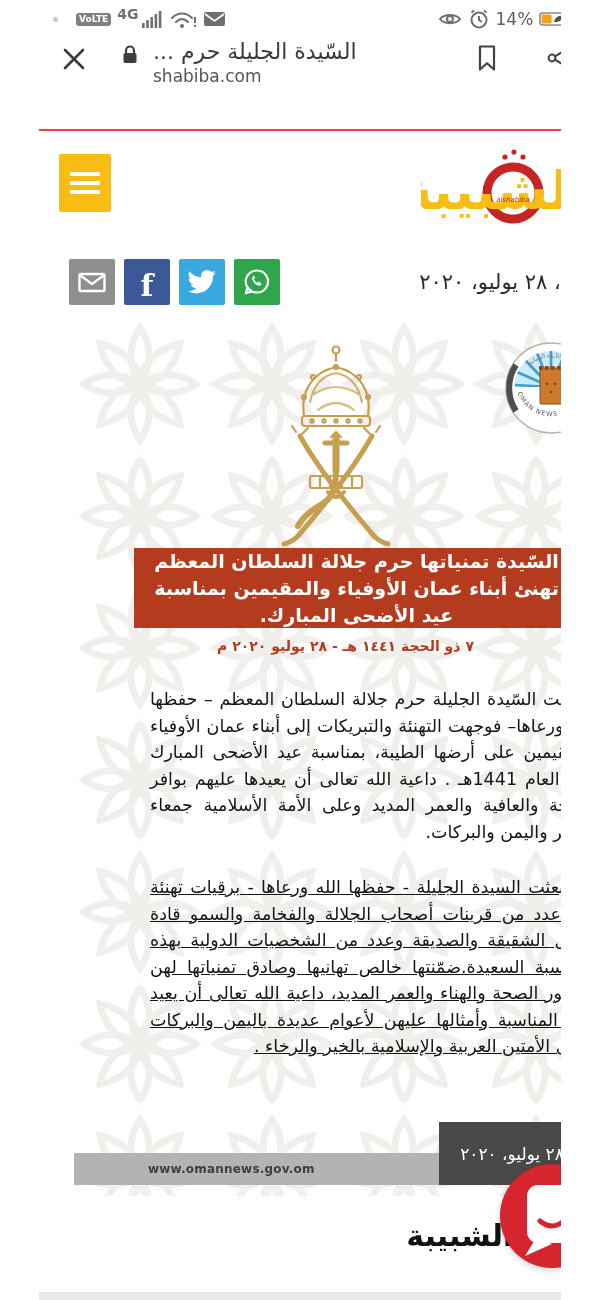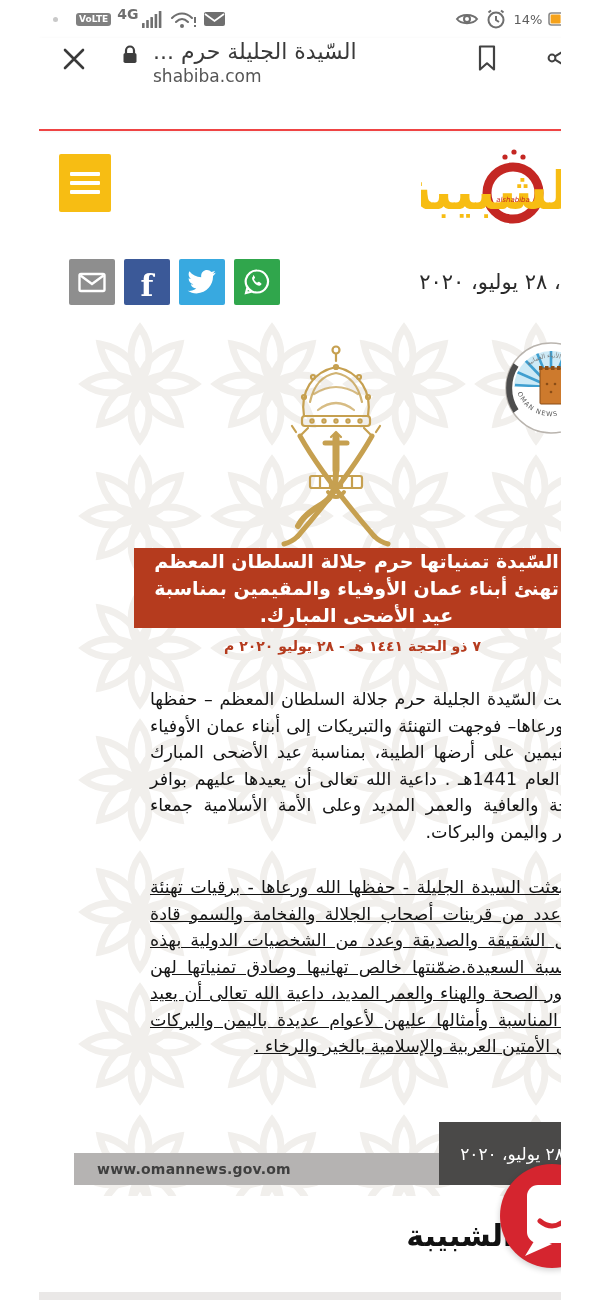--- a/index.html
+++ b/index.html
@@ -2,21 +2,21 @@
 <html lang="ar" style="--accent-red: #b53b1e; --logo-yellow: #f7bd13; --logo-red: #c42723; --facebook: #3b5998; --twitter: #38a9e0; --whatsapp: #30a64c; --email-gray: #8e8e8e; --fab-red: #d5252f; --bar-gray: #b5b3b2; --overlay-gray: #4a4948; --gold: #c6a050; --battery-orange: #f5a21b;"><head>
 <meta charset="utf-8">
 <style>
   html,body{margin:0;padding:0;background:#fff;}
   *{box-sizing:border-box;font-family:"DejaVu Sans","Liberation Sans",sans-serif;}
   .screen{position:relative;width:522px;height:1300px;background:#fff;overflow:hidden;margin:0 auto;}
 
   
   .statusbar{position:absolute;top:0;left:0;width:600px;height:38px;display:flex;align-items:center;justify-content:space-between;padding:0 10px 0 14px;color:#5d5d5d;}
   .sb-left,.sb-right{display:flex;align-items:center;gap:6px;}
-  .sb-text{font-size:13px;color:#5d5d5d;}
+  .sb-text{font-size:17px;color:#5d5d5d;}
   .volte{background:#808080;color:#fff;font-size:9px;font-weight:bold;border-radius:3px;padding:2px 3px;line-height:1;}
   .netlabel{font-size:14px;font-weight:bold;position:relative;top:-5px;margin-right:-3px;color:#6f6f6f;}
   .cam-dot{width:5px;height:5px;border-radius:50%;background:#c9c9c9;margin-right:12px;}
 
   
   .browserbar{position:absolute;top:38px;left:0;width:600px;height:93px;background:#fff;display:flex;align-items:flex-start;padding:0 14px;border-bottom:2px solid #ef4444;box-shadow:0 1px 4px rgba(0,0,0,.05);}
   .bb-btn{background:none;border:none;padding:6px;cursor:pointer;display:flex;align-items:center;}
   .bb-title-wrap{flex:1;display:flex;align-items:flex-start;gap:14px;margin-left:26px;min-width:0;}
   .bb-titles{display:flex;flex-direction:column;min-width:0;}
   .bb-title{font-size:22px;color:#3a3a3a;line-height:1.25;white-space:nowrap;}
@@ -40,26 +40,26 @@
   .fb-f{color:#fff;font-size:30px;font-weight:bold;font-family:"DejaVu Serif","Liberation Serif",serif;line-height:1;margin-top:8px;}
   .meta-date{font-size:21px;color:#2b2b2b;direction:rtl;}
 
   
   .card{position:absolute;top:318px;left:35px;width:565px;height:878px;background:#fff;overflow:hidden;cursor:pointer;margin:0;}
   .pattern{position:absolute;inset:0;}
   .emblem{position:absolute;left:192px;top:22px;width:140px;height:230px;}
   .ona{position:absolute;left:429px;top:22px;width:96px;height:96px;}
   .banner{position:absolute;left:60px;top:230px;width:445px;height:80px;background:var(--accent-red,#b53b1e);display:flex;align-items:center;justify-content:center;padding:6px 14px;}
   .banner p{margin:0;color:#fff;font-size:19px;line-height:27px;font-weight:bold;text-align:center;direction:rtl;}
-  .banner-date{position:absolute;left:56px;top:320px;width:445px;text-align:center;color:var(--accent-red,#b53b1e);font-size:14px;font-weight:bold;direction:rtl;}
+  .banner-date{position:absolute;left:49px;top:320px;width:445px;text-align:center;color:var(--accent-red,#b53b1e);font-size:14px;font-weight:bold;direction:rtl;}
   .body-text{position:absolute;left:60px;width:445px;margin:16px;direction:rtl;text-align:justify;font-size:17.5px;line-height:26.5px;color:#151515;}
   .p1{top:352px;}
   .p2{top:540px;text-decoration:underline;}
   .graybar{position:absolute;left:0;bottom:11px;width:565px;height:32px;background:var(--bar-gray,#b5b3b2);display:flex;align-items:center;}
-  .watermark{font-size:14px;font-weight:bold;color:#3f3f3f;margin-left:23px;letter-spacing:.2px;}
+  .watermark{font-size:12px;font-weight:bold;color:#3f3f3f;margin-left:74px;letter-spacing:.2px;}
   .overlay-date{position:absolute;right:0;bottom:11px;width:200px;height:63px;background:var(--overlay-gray,#4a4948);color:#fff;display:flex;align-items:center;justify-content:center;font-size:17px;direction:rtl;}
 
   
   .pagefooter{position:absolute;top:1196px;left:0;width:600px;height:104px;background:#fff;}
   .byline{position:absolute;right:0;top:22px;font-size:30px;font-weight:bold;color:#121212;direction:rtl;white-space:nowrap;}
   .fab{position:absolute;left:461px;top:1164px;width:104px;height:104px;border-radius:50%;border:none;background:var(--fab-red,#d5252f);padding:0;cursor:pointer;z-index:30;box-shadow:0 2px 6px rgba(0,0,0,.2);}
   .bottom-strip{position:absolute;bottom:0;left:0;width:600px;height:8px;background:#eae8e7;}
 
   svg{display:block;}
 </style>

